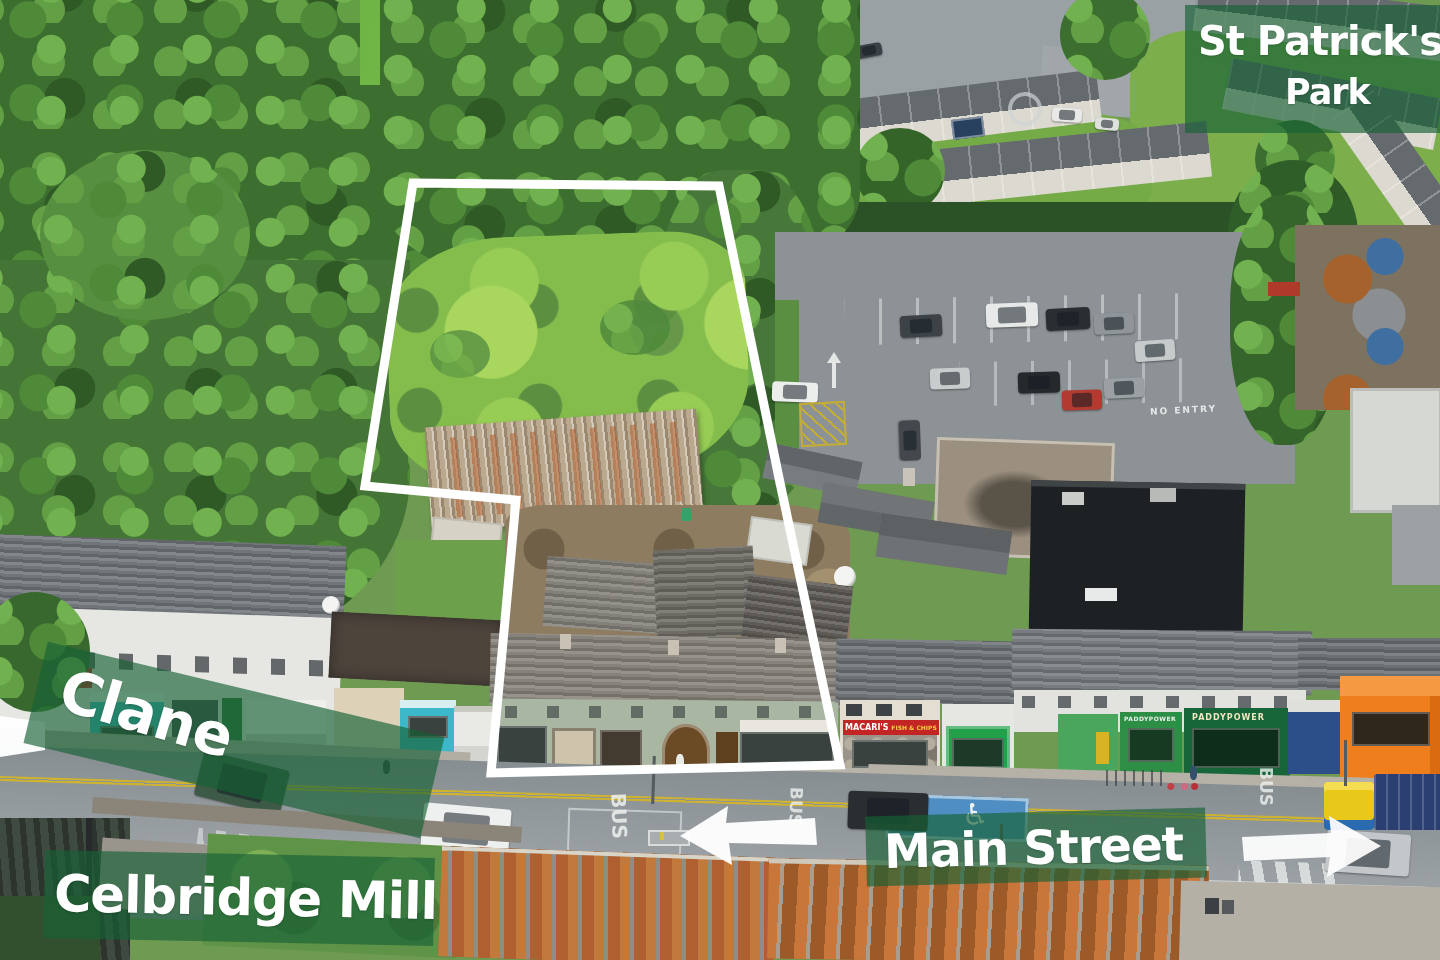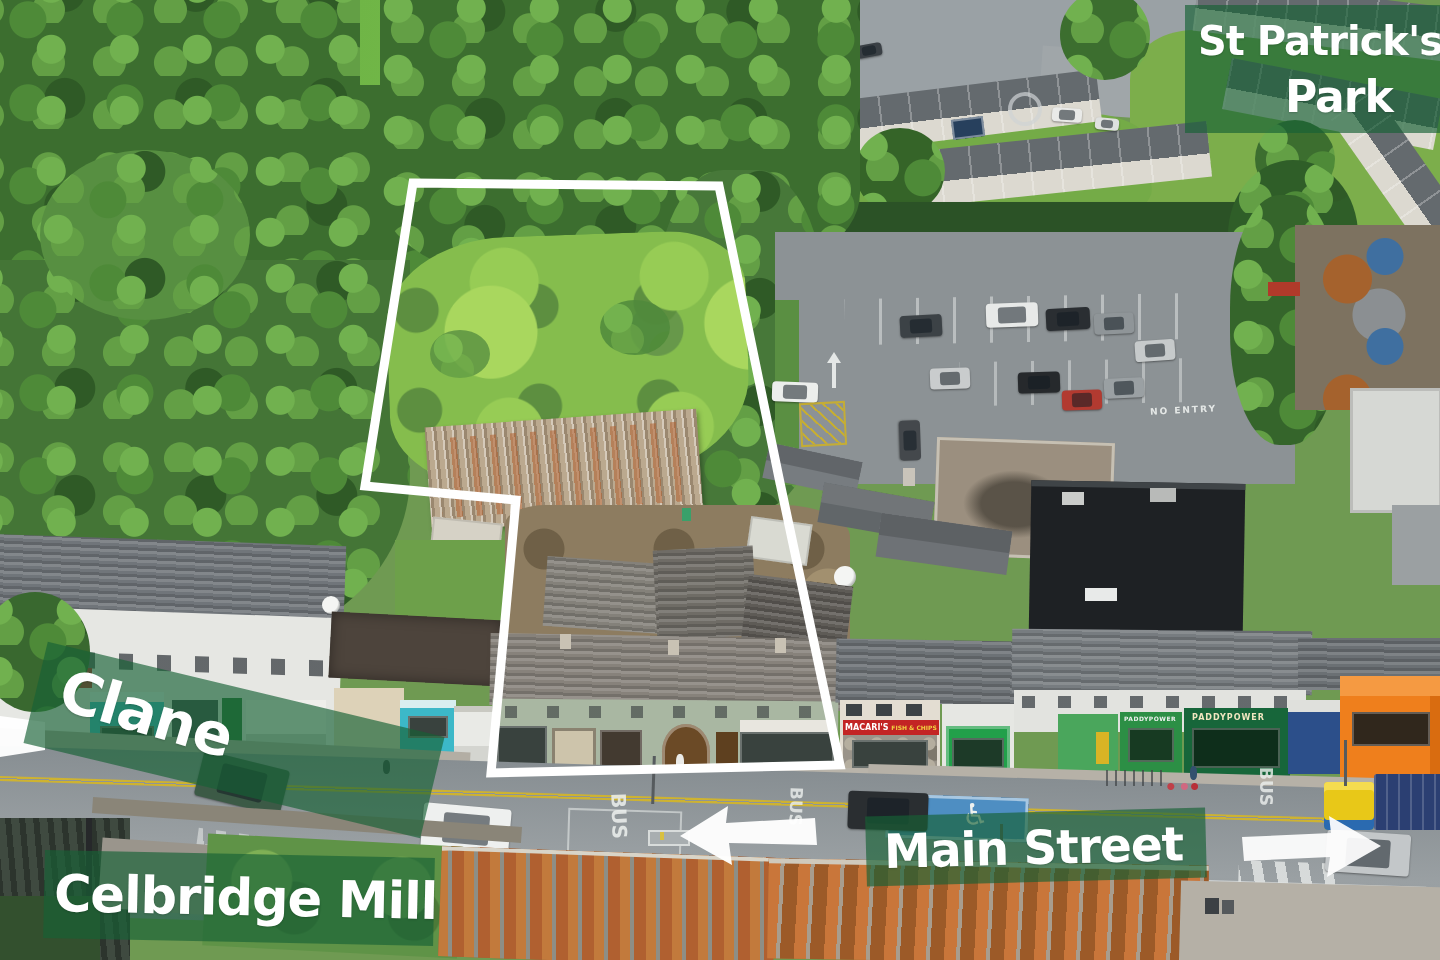--- a/index.html
+++ b/index.html
@@ -263,21 +263,21 @@
 
   <svg class="anno" width="1440" height="960" viewBox="0 0 1440 960">
     <polygon fill="none" stroke="#ffffff" stroke-width="9" stroke-linejoin="miter" points="413,183 719,186 779,478 840,765 491,773 516,500 365,486"></polygon>
     <polygon points="680,836 728,806 726,823 815,818 817,845 729,843 732,865" fill="rgba(255,255,255,0.96)"></polygon>
     <polygon points="1381,846 1329,816 1331,833 1242,837 1244,861 1330,857 1327,877" fill="rgba(255,255,255,0.93)"></polygon>
     <polygon points="0,716 45,722 45,750 0,757" fill="rgba(255,255,255,0.96)"></polygon>
   </svg>
 
   <div class="band" style="left:1185px;top:5px;width:290px;height:128px;">
     <div class="lbl" style="left:13px;top:16px;font-size:40px;">St Patrick's</div>
-    <div class="lbl" style="left:100px;top:70px;font-size:44px;">Park</div>
+    <div class="lbl" style="left:100px;top:70px;font-size:35px;">Park</div>
   </div>
 
   <div class="band" style="left:30px;top:688px;width:408px;height:104px;transform:rotate(13.5deg);">
     <div class="lbl" style="left:24px;top:18px;font-size:58px;transform:rotate(3deg);">Clane</div>
   </div>
 
   <div class="band" style="left:44px;top:854px;width:390px;height:88px;transform:rotate(1.2deg);">
     <div class="lbl" style="left:10px;top:18px;font-size:51px;">Celbridge Mill</div>
   </div>
 

